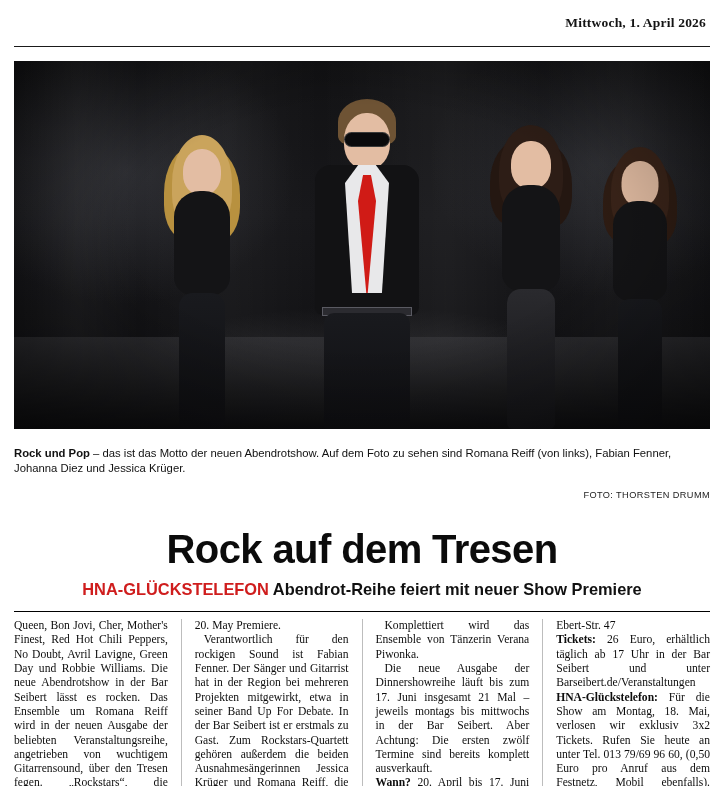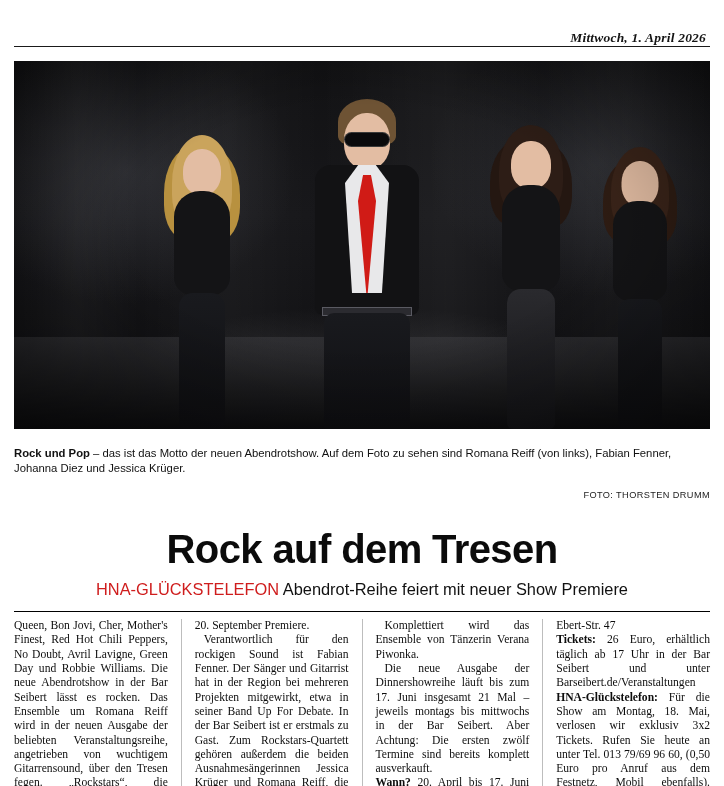--- a/index.html
+++ b/index.html
@@ -18,24 +18,23 @@
     position: relative;
     width: 724px;
     height: 786px;
     box-sizing: border-box;
     padding: 0 14px;
   }
   
   .masthead {
     height: 46px;
     display: flex;
-    align-items: flex-end;
+    align-items: center;
     justify-content: flex-end;
     padding-right: 4px;
-    font-style: italic;
   }
   .masthead-date {
     font-family: "Liberation Serif", serif;
     font-size: 13.5px;
     font-weight: bold;
     letter-spacing: 0.2px;
     color: #141414;
   }
   .rule {
     height: 1px;
@@ -184,21 +183,21 @@
     font-weight: bold;
     font-size: 40px;
     letter-spacing: -0.6px;
     color: #0b0b0b;
   }
   .subline {
     width: 696px;
     margin: 8px auto 0 auto;
     text-align: center;
     font-family: "Liberation Sans", sans-serif;
-    font-weight: normal;
+    font-weight: bold;
     font-size: 16.4px;
     color: #111;
   }
   .subline .kicker { color: #cf1d1d; }
   
   .cols {
     width: 696px;
     margin: 12px auto 0 auto;
     display: flex;
     gap: 13px;
@@ -278,21 +277,21 @@
   <div class="subline">
     <span class="kicker">HNA-GLÜCKSTELEFON</span><span> Abendrot-Reihe feiert mit neuer Show Premiere</span>
   </div>
 
   <div class="cols">
     <div class="col">
       <p>Queen, Bon Jovi, Cher, Mother's Finest, Red Hot Chili Peppers, No Doubt, Avril Lavigne, Green Day und Robbie Williams. Die neue Abendrotshow in der Bar Seibert lässt es rocken. Das Ensemble um Romana Reiff wird in der neuen Ausgabe der beliebten Veranstaltungsreihe, angetrieben von wuchtigem Gitarrensound, über den Tresen fegen. „Rockstars“, die energetische Pop-Rock-Show, feiert am</p>
     </div>
     <div class="sep"></div>
     <div class="col">
-      <p>20. September Premiere.</p>
+      <p>20. May Premiere.</p>
       <p class="indent">Verantwortlich für den rockigen Sound ist Fabian Fenner. Der Sänger und Gitarrist hat in der Region bei mehreren Projekten mitgewirkt, etwa in seiner Band Up For Debate. In der Bar Seibert ist er erstmals zu Gast. Zum Rockstars-Quartett gehören außerdem die beiden Ausnahmesängerinnen Jessica Krüger und Romana Reiff, die die Show wie immer auch konzipiert hat.</p>
     </div>
     <div class="sep"></div>
     <div class="col">
       <p class="indent">Komplettiert wird das Ensemble von Tänzerin Verana Piwonka.</p>
       <p class="indent">Die neue Ausgabe der Dinnershowreihe läuft bis zum 17. Juni insgesamt 21 Mal – jeweils montags bis mittwochs in der Bar Seibert. Aber Achtung: Die ersten zwölf Termine sind bereits komplett ausverkauft.</p>
       <p><b>Wann?</b><span> 20. April bis 17. Juni (Mo-Mi), Beginn 20 Uhr, Einlass 18:30 Uhr.</span></p>
       <p><b>Wo?</b><span> Bar Seibert, Friedrich-</span></p>
     </div>
     <div class="sep"></div>

